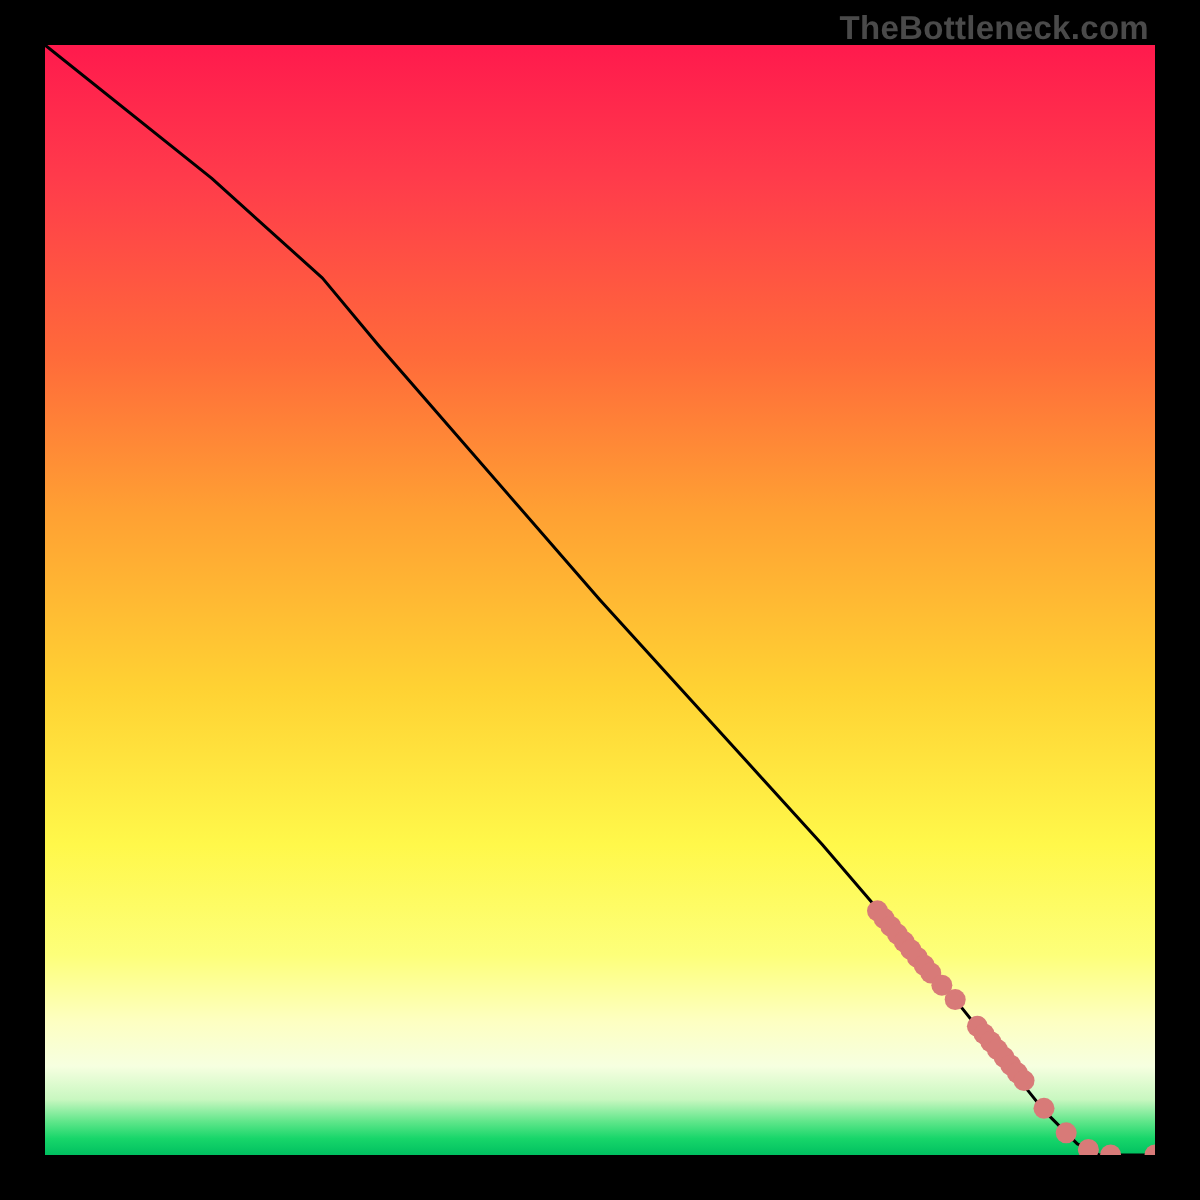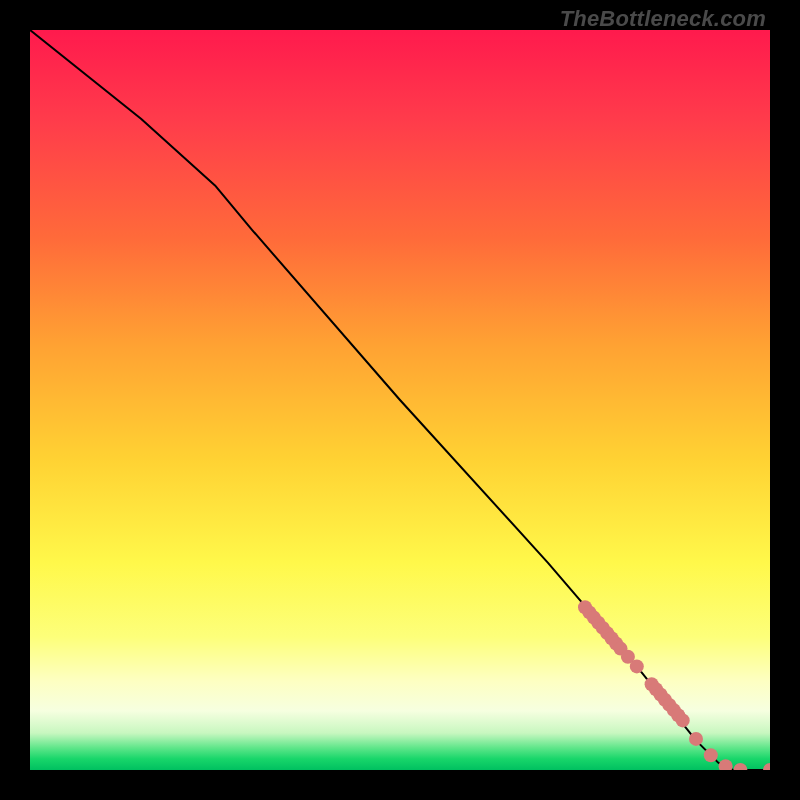--- a/index.html
+++ b/index.html
@@ -40,21 +40,20 @@
     );
   }
   .watermark {
     position: absolute;
     top: 6px;
     right: 34px;
     font-size: 22px;
     font-weight: 600;
     color: #4a4a4a;
     letter-spacing: 0.2px;
-    font-style: italic;
   }
   svg.plot {
     position: absolute;
     inset: 0;
     width: 740px;
     height: 740px;
   }
   .curve {
     fill: none;
     stroke: #000;

